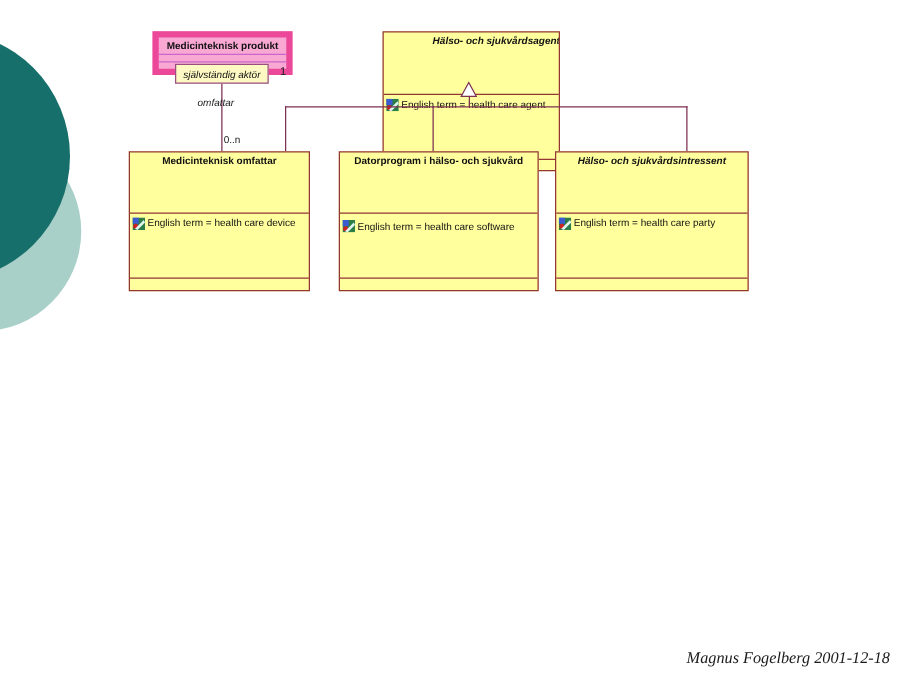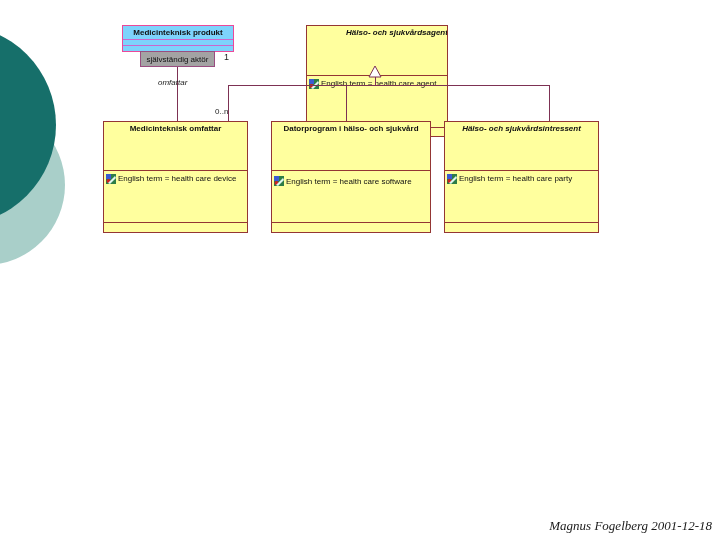--- a/index.html
+++ b/index.html
@@ -13,28 +13,28 @@
   .circle.dark{left:-144px;top:25px;width:200px;height:200px;background:#166f6a;}
 
   
   .uml-box{position:absolute;box-sizing:border-box;font-size:8px;color:#111;}
   .uml-box .title{display:flex;align-items:center;justify-content:center;
                   font-weight:bold;white-space:nowrap;overflow:hidden;}
   .uml-box .comp{border-top:1px solid;box-sizing:border-box;}
   .uml-box .attr{display:flex;align-items:center;gap:2px;padding-left:2px;
                  border-top:1px solid;white-space:nowrap;overflow:hidden;}
 
-  .cyan-box{background:#7dd3fc;border:1px solid #ec4899;}
+  .cyan-box{background:#f9a8d4;border:5px solid #ec4899;}
   .cyan-box .comp{border-color:#cc66cc;}
   .yellow-box{background:#ffff9e;border:1px solid #943634;}
   .yellow-box .comp,.yellow-box .attr{border-color:#943634;margin-top:36px;}
 
-  .qualifier-box{position:absolute;box-sizing:border-box;background:#a3a3a3;
+  .qualifier-box{position:absolute;box-sizing:border-box;background:#fef9c3;
                  border:1px solid #994d80;font-size:8px;color:#111;
-                 display:flex;align-items:center;justify-content:center;white-space:nowrap;}
+                 display:flex;align-items:center;justify-content:center;white-space:nowrap;font-style:italic;}
 
   
   .line{position:absolute;background:#7d3153;}
   .label{position:absolute;font-size:8px;color:#1a1a1a;white-space:nowrap;}
   .label.italic{font-style:italic;}
 
   .tri{position:absolute;}
 
   .attr-icon{width:10px;height:10px;flex:0 0 10px;}
 
@@ -55,21 +55,21 @@
     <div class="comp" style="height:6px;"></div>
   </div>
 
   <div class="qualifier-box" style="left:140px;top:51px;width:75px;height:16px;">
     <span>självständig aktör</span>
   </div>
   <div class="label" style="left:224px;top:52px;font-size:9px;">1</div>
 
   <div class="line" style="left:177px;top:67px;width:1px;height:54px;"></div>
   <div class="label italic" style="left:158px;top:78px;">omfattar</div>
-  <div class="label" style="left:179px;top:107px;padding-left:36px;">0..n</div>
+  <div class="label" style="left:179px;top:107px;">0..n</div>
 
   <div class="uml-box yellow-box" style="left:306px;top:25px;width:142px;">
     <div class="title" style="height:13px;font-style:italic;padding-left:40px;">Hälso- och sjukvårdsagent</div>
     <div class="attr" style="height:15px;">
       <svg class="attr-icon" viewBox="0 0 10 10">
         <rect x="0" y="0" width="10" height="10" fill="#2d7d46"></rect>
         <rect x="0" y="0" width="5" height="5" fill="#3b5bd0"></rect>
         <circle cx="2.5" cy="7" r="2" fill="#cc2222"></circle>
         <path d="M2 9 L9 2 L10 4 L4 10 Z" fill="#dff5ef"></path>
       </svg>

